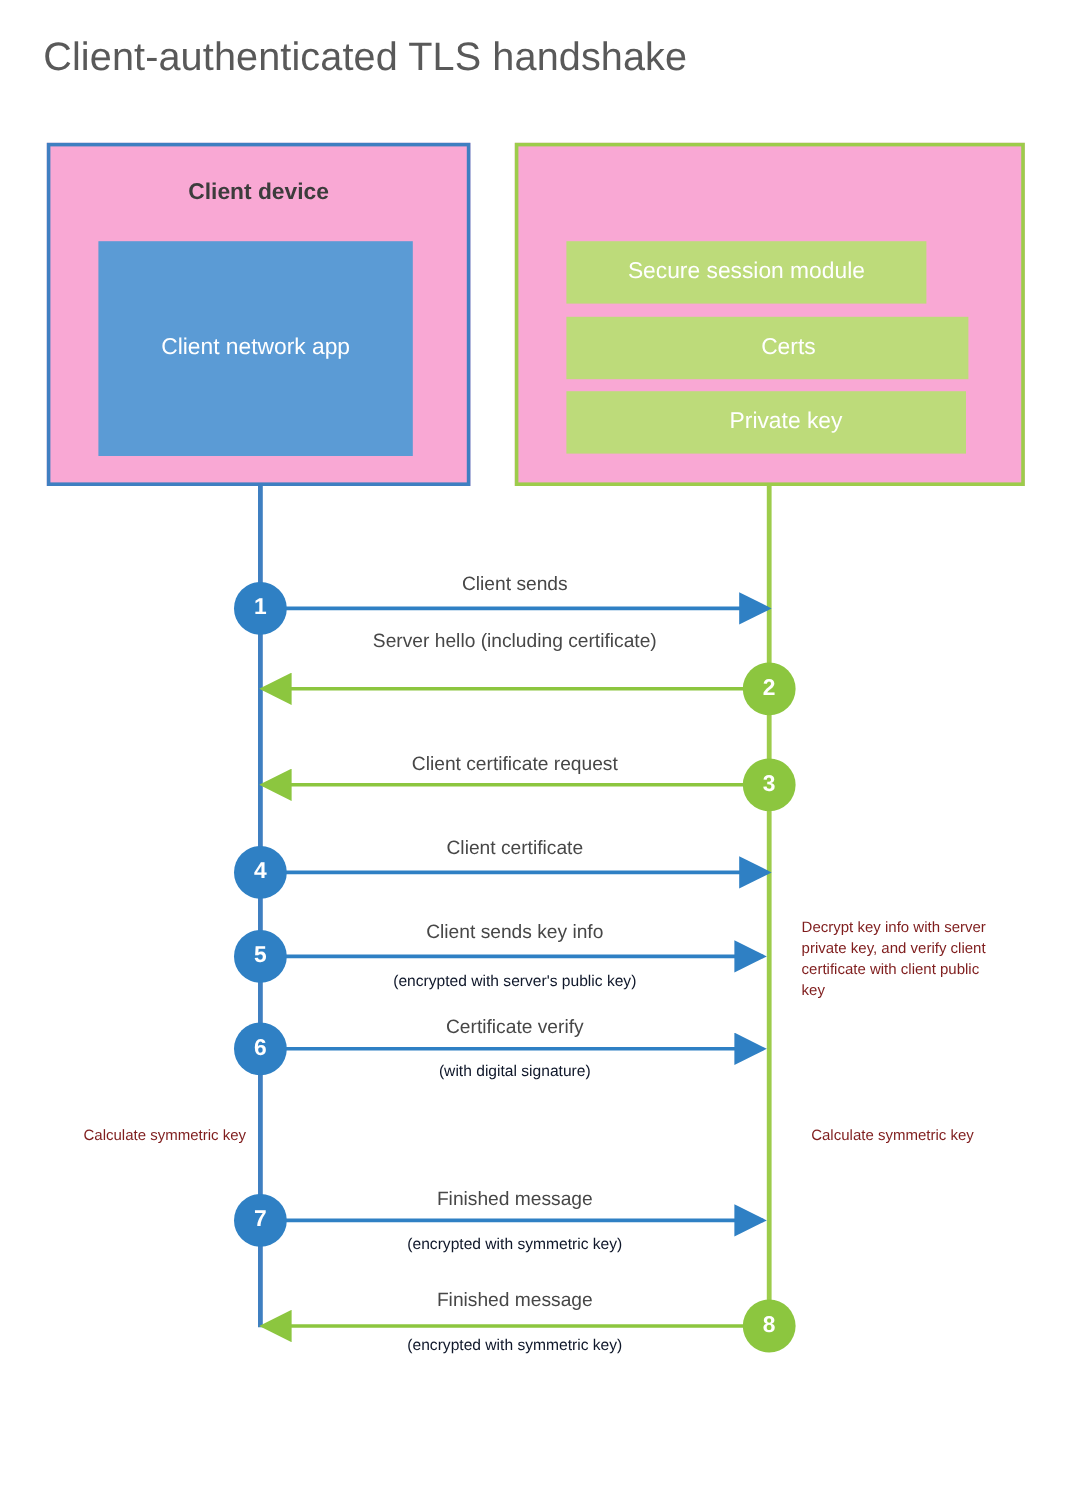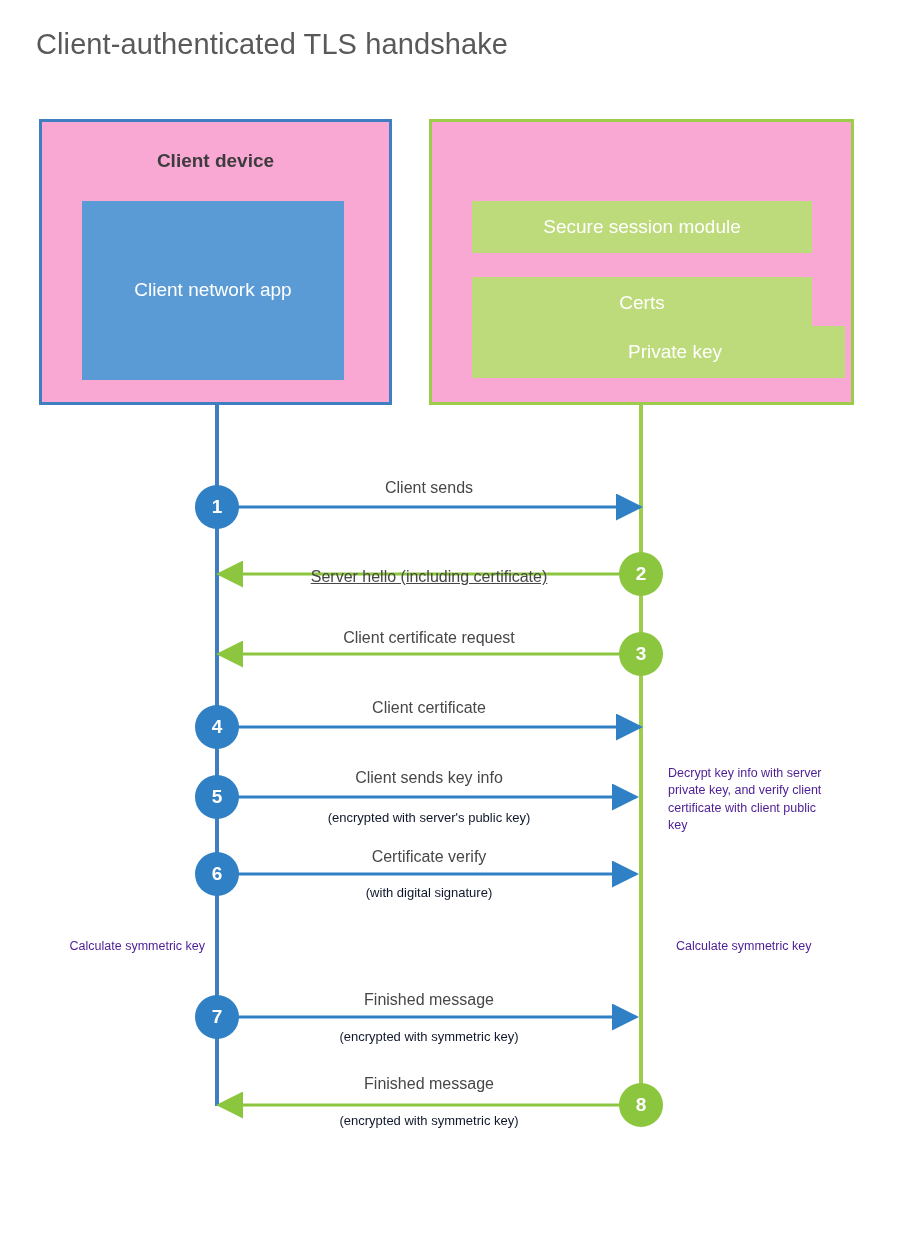--- a/index.html
+++ b/index.html
@@ -20,21 +20,21 @@
     position: absolute;
     left: 0; top: 0;
     width: 900px; height: 1256px;
   }
 
   
   .page-title {
     position: absolute;
     left: 36px;
     top: 28px;
-    font-size: 29px;
+    font-size: 33px;
     font-weight: 400;
     color: #595959;
     letter-spacing: 0.1px;
     white-space: nowrap;
   }
 
   
   .actor-box {
     position: absolute;
     background: #f9a8d4;
@@ -77,32 +77,32 @@
     font-size: 19px;
     display: flex;
     align-items: center;
     justify-content: center;
     text-align: center;
     line-height: 1.3;
   }
   .server-block {
     position: absolute;
     left: 40px;
-    width: 340px;
+    width: 300px;
     height: 52px;
     background: #bddb7a;
     color: #ffffff;
     font-size: 19px;
     display: flex;
     align-items: center;
     justify-content: center;
     text-align: center;
   }
   .server-block.b0 { top: 79px; }
-  .server-block.b1 { top: 155px; }
+  .server-block.b1 { top: 142px; padding-left: 35px; }
   .server-block.b2 { top: 204px; padding-left: 33px; }
 
   
   #flow-svg {
     position: absolute;
     left: 0;
     top: 0;
     width: 900px;
     height: 1256px;
     pointer-events: none;
@@ -141,21 +141,21 @@
     color: #0f172a;
     white-space: nowrap;
     transform: translateX(-50%);
   }
 
   
   .side-note {
     position: absolute;
     font-size: 12.5px;
     line-height: 1.38;
-    color: #4c1d95;
+    color: #7f1d1d;
   }
   .side-note.left  { text-align: right; }
   .side-note.right { text-align: left; }
 </style>
 </head>
 <body>
 
 <div id="diagram-root">
 
   <div class="page-title">Client-authenticated TLS handshake</div>
@@ -206,21 +206,21 @@
   <div class="step-circle green" style="left:619px; top:552px;">2</div>
   <div class="step-circle green" style="left:619px; top:632px;">3</div>
   <div class="step-circle blue" style="left:195px; top:705px;">4</div>
   <div class="step-circle blue" style="left:195px; top:775px;">5</div>
   <div class="step-circle blue" style="left:195px; top:852px;">6</div>
   <div class="step-circle blue" style="left:195px; top:995px;">7</div>
   <div class="step-circle green" style="left:619px; top:1083px;">8</div>
 
   <div class="msg-label" style="left:429px; top:479px;">Client sends</div>
 
-  <div class="msg-label" style="left:429px; top:568px;text-decoration:underline;">Server hello (including certificate)</div>
+  <div class="msg-label" style="left:429px; top:526px;">Server hello (including certificate)</div>
 
   <div class="msg-label" style="left:429px; top:629px;">Client certificate request</div>
 
   <div class="msg-label" style="left:429px; top:699px;">Client certificate</div>
 
   <div class="msg-label" style="left:429px; top:769px;">Client sends key info</div>
   <div class="msg-sub" style="left:429px; top:810px;">(encrypted with server's public key)</div>
 
   <div class="msg-label" style="left:429px; top:848px;">Certificate verify</div>
   <div class="msg-sub" style="left:429px; top:885px;">(with digital signature)</div>

